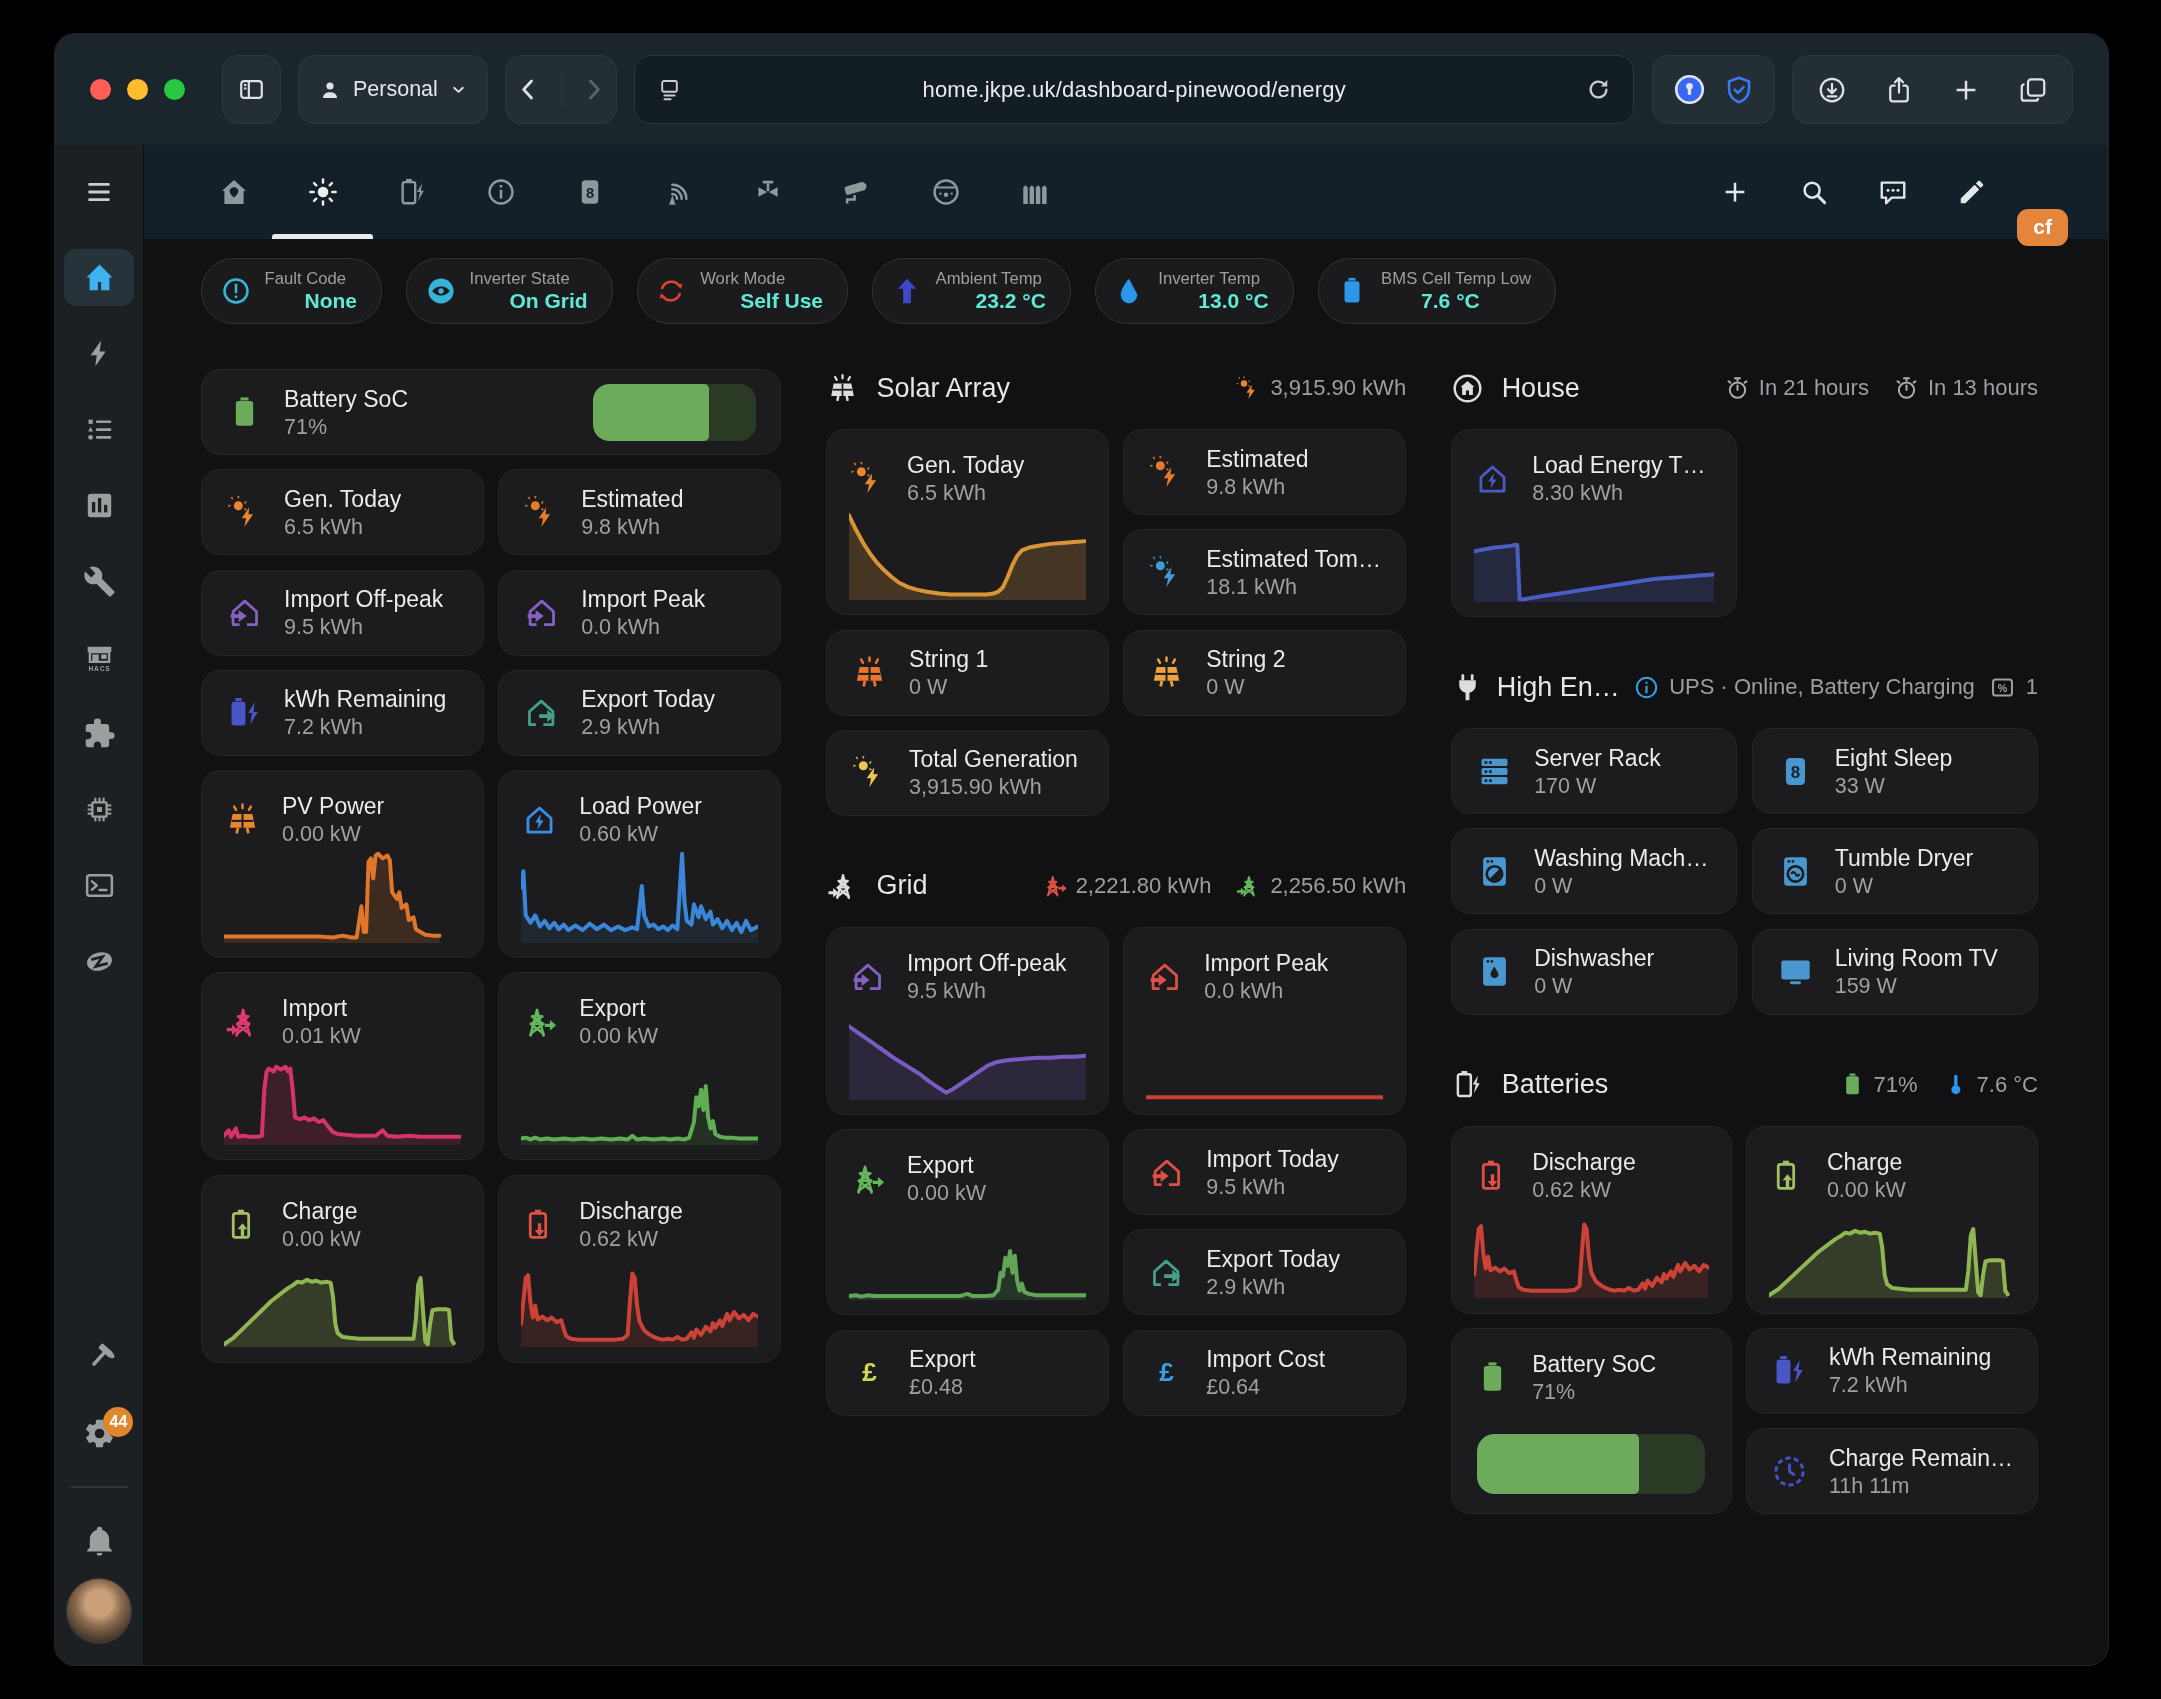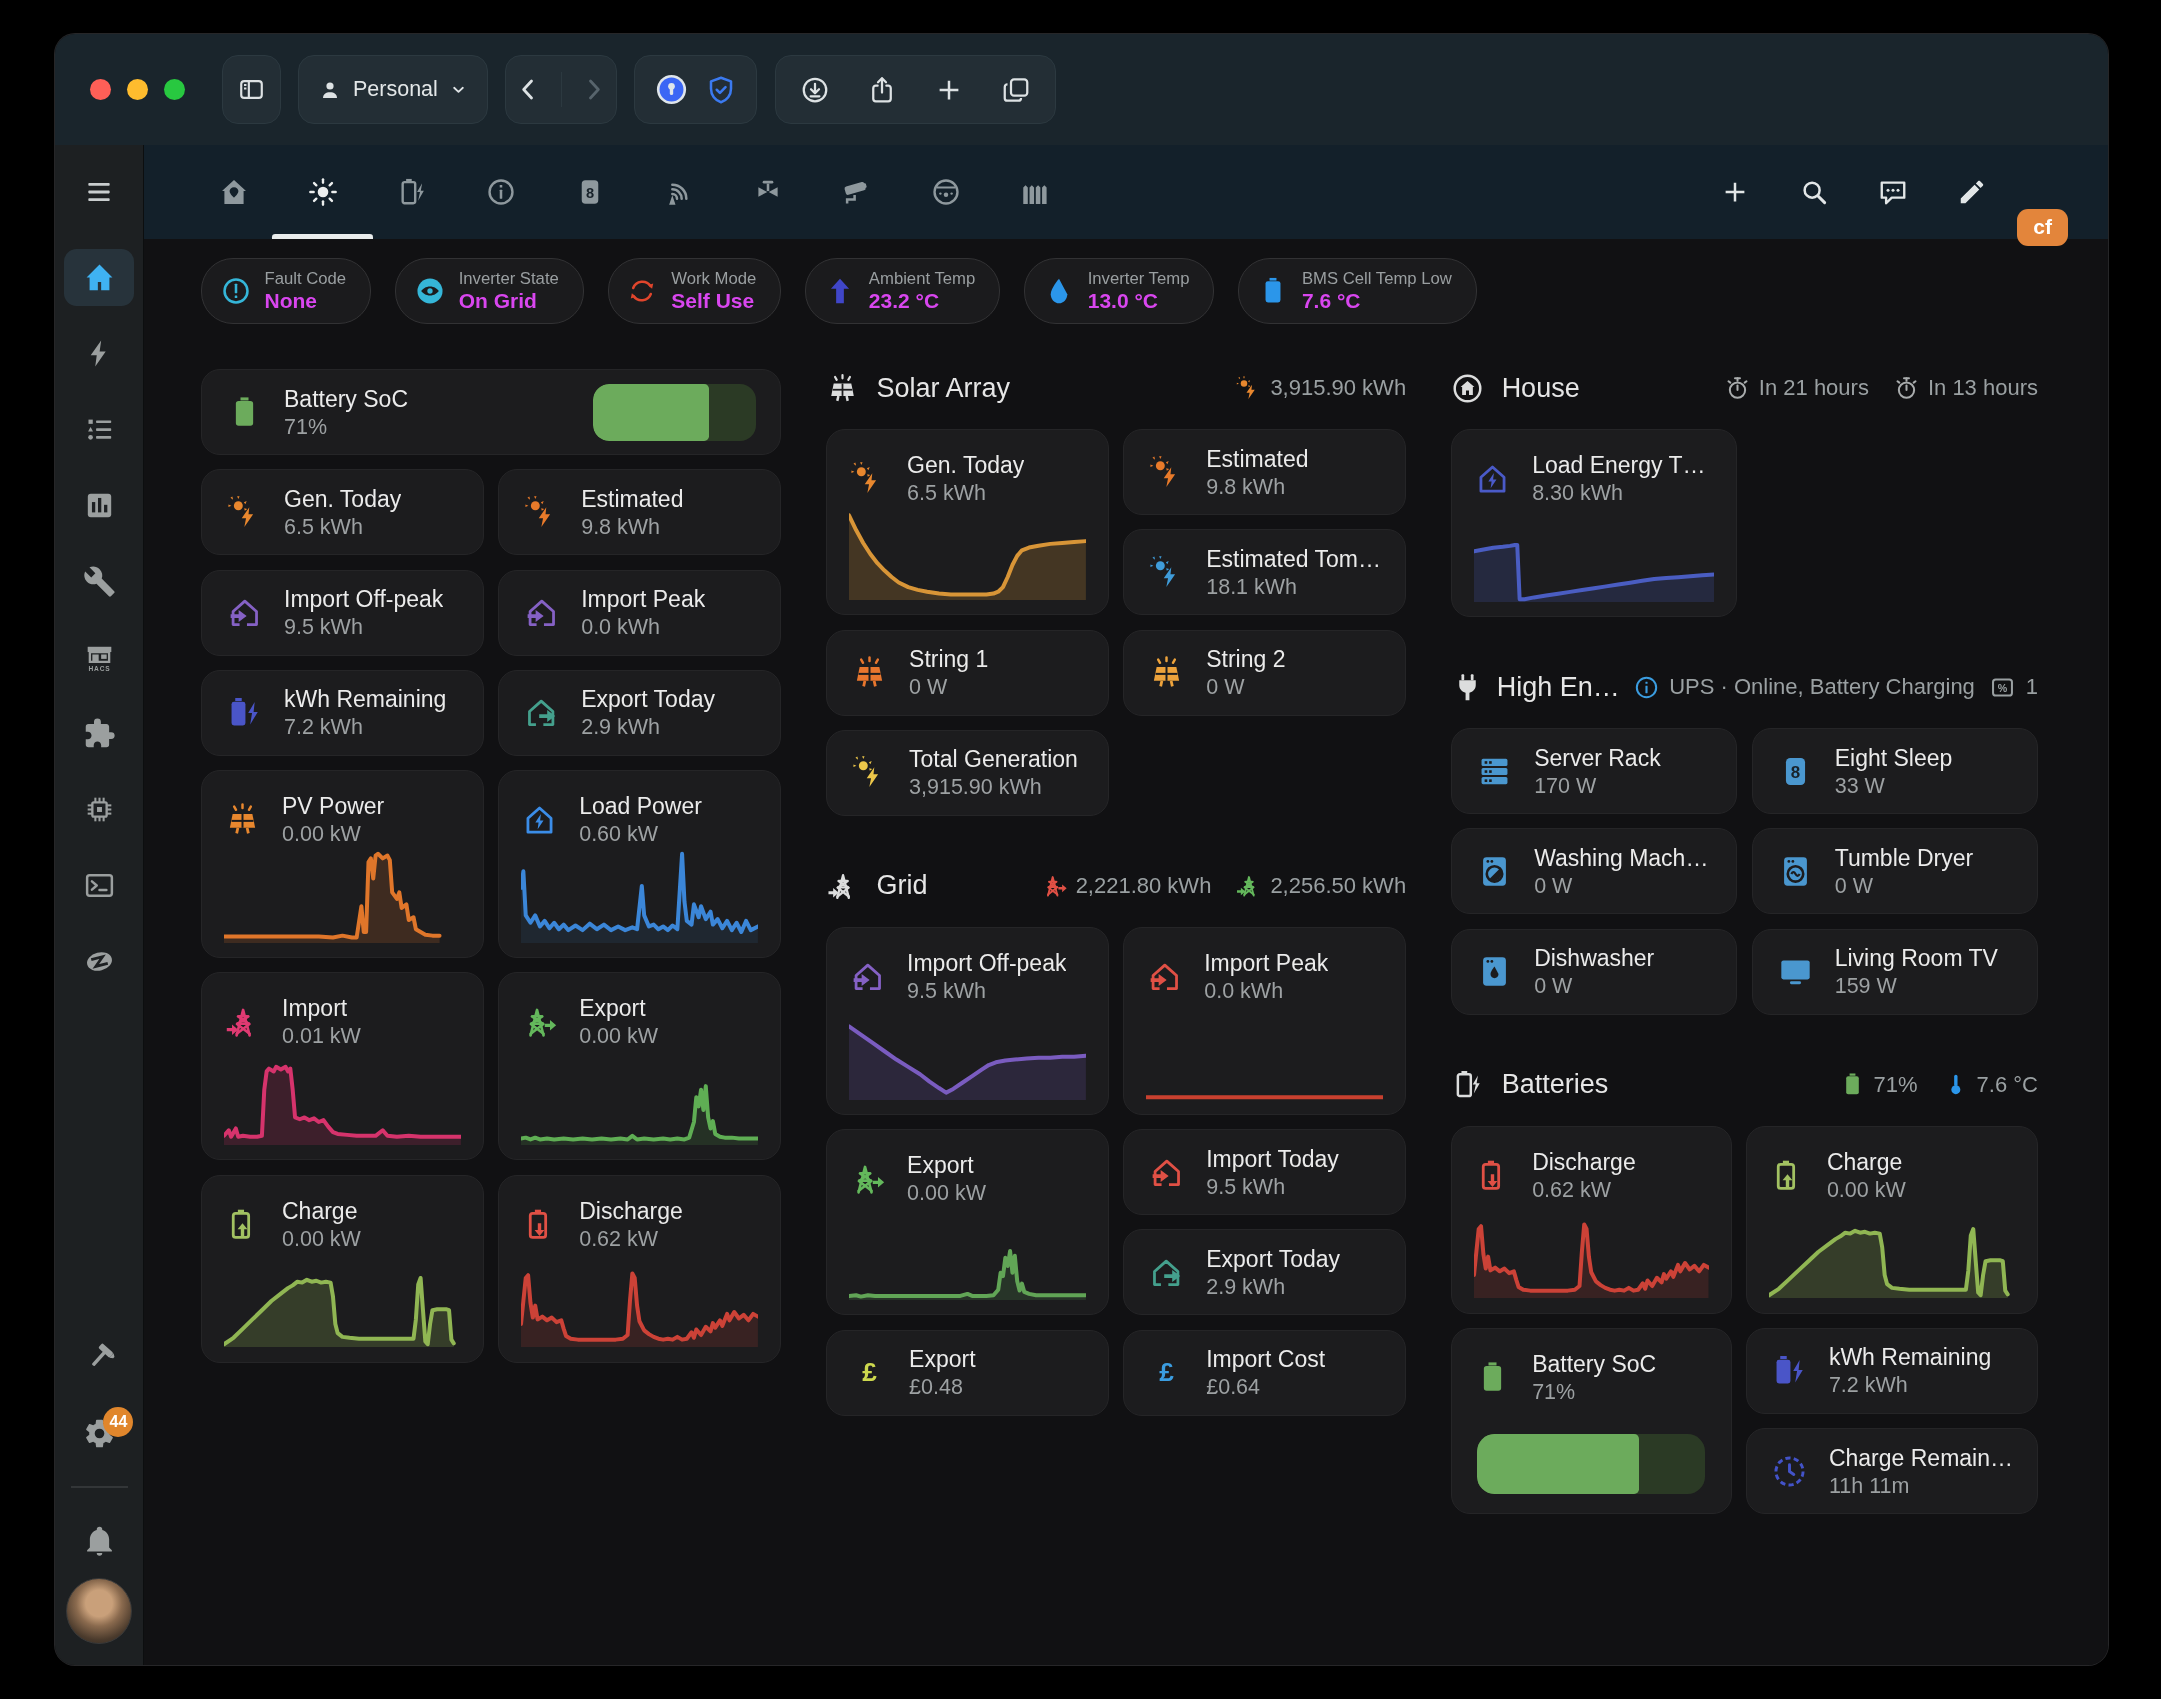--- a/index.html
+++ b/index.html
@@ -55,21 +55,21 @@
   .hactions svg{width:30px;height:30px;}
   .cfbadge{position:absolute;top:64px;right:40px;background:#e3853b;color:#fff;font-weight:bold;font-size:21px;
            padding:6.4px 16px;border-radius:11px;z-index:6;}
   
   .content{flex:1;overflow:hidden;background:#111113;padding:19px 70px 0 57px;}
   .chiprow{display:flex;gap:24px;margin-bottom:45px;}
   .chip{height:64px;border-radius:32px;background:#1b1b1d;border:1.2px solid #323234;display:flex;align-items:center;
         gap:13px;padding:0 24px 0 17.5px;}
   .chip svg{width:32px;height:32px;flex:0 0 auto;}
   .chip .cl{font-size:16.7px;color:#9a9fa1;line-height:20px;}
-  .chip .cv{font-size:21px;color:#d946ef;font-weight:bold;line-height:24px;}
+  .chip .cv{font-size:21px;color:#5eead4;font-weight:bold;line-height:24px;margin-left:40px;}
   .cols{display:grid;grid-template-columns:1fr 1fr 1fr;gap:45px;}
   .shead{display:flex;align-items:center;gap:17.5px;height:38px;margin-bottom:22px;}
   .shead .hi{width:33px;height:33px;color:#dcdddd;flex:0 0 auto;}
   .shead .ht{font-size:27px;color:#e6e6e6;font-weight:500;white-space:nowrap;}
   .hstats{margin-left:auto;display:flex;gap:24px;align-items:center;}
   .hstat{display:flex;align-items:center;gap:8px;font-size:22px;color:#9aa0a2;white-space:nowrap;}
   .hstat svg{width:27px;height:27px;}
   .sec{margin-top:51px;}
   .sgrid{display:grid;grid-template-columns:1fr 1fr;gap:14.3px;}
   .card{background:#1c1c1e;border-radius:19px;display:flex;align-items:center;padding:0 24px;min-height:86px;
@@ -505,20 +505,29 @@
       </div>
       <div class="tbtn navpill">
         <svg viewBox="0 0 36 36" width="29" height="29">
             <use href="#i-chev-left"></use>
           </svg>
         <div class="navdiv"></div>
         <svg class="fwd" viewBox="0 0 36 36" width="29" height="29">
             <use href="#i-chev-right"></use>
           </svg>
       </div>
+      <div class="urlbar">
+        <svg viewBox="0 0 34 34" width="27" height="27">
+            <use href="#i-page"></use>
+          </svg>
+        <span class="urltext">home.jkpe.uk/dashboard-pinewood/energy</span>
+        <svg viewBox="0 0 34 34" width="27" height="27">
+            <use href="#i-reload"></use>
+          </svg>
+      </div>
       <div class="tbtn privacy">
         <svg viewBox="0 0 24 24" style="width:35px;height:35px;">
             <circle cx="12" cy="12" r="10" fill="#dfe5ea"></circle>
             <circle cx="12" cy="12" r="8.2" fill="#3b66f5"></circle>
             <circle cx="12" cy="9.8" r="2.3" fill="#dfe5ea"></circle>
             <rect x="10.85" y="10.6" width="2.3" height="5.2" rx="1.1" fill="#dfe5ea"></rect>
           </svg>
         <svg style="width:32px;height:32px;color:#3b7af0;" viewBox="0 0 40 40" width="32" height="32">
             <use href="#i-shield-check"></use>
           </svg>

